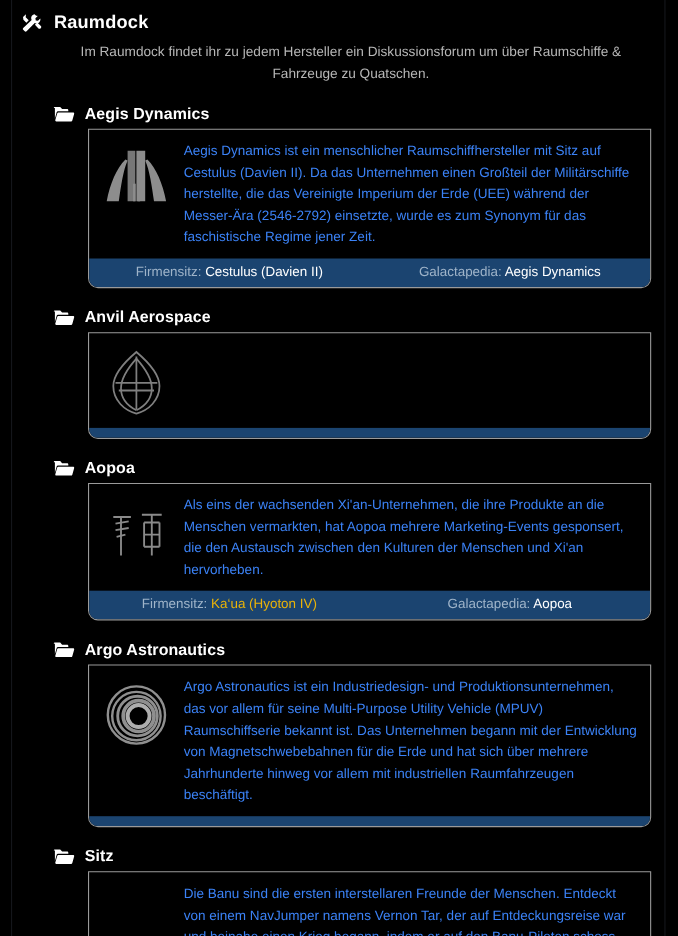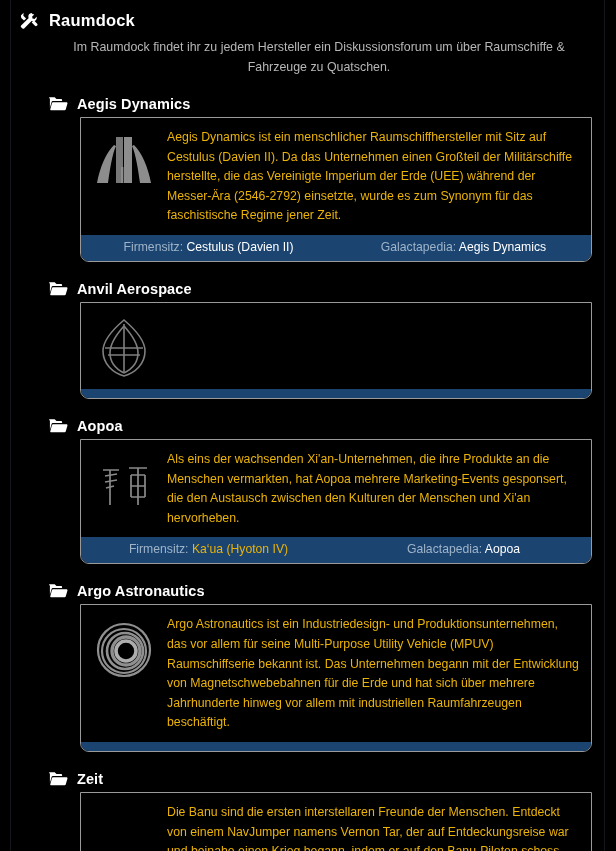--- a/index.html
+++ b/index.html
@@ -106,21 +106,21 @@
     display: flex;
     align-items: center;
     justify-content: center;
     padding-top: 4px;
   }
   .card-logo svg { display: block; }
   .card-text {
     flex: 1 1 auto;
     font-size: 12.3px;
     line-height: 19.6px;
-    color: #eab308;
+    color: #3b82f6;
     padding-top: 1px;
   }
 
   .card-footer {
     background: #1b4470;
     display: flex;
     align-items: center;
     padding: 4px 0 5px 0;
     font-size: 12.2px;
     line-height: 17px;
@@ -308,21 +308,21 @@
   </div>
 
   <div class="company">
     <div class="company-head">
       <span class="folder-icon">
         <svg viewBox="0 0 22 17" width="20" height="16">
           <path fill="#ffffff" d="M1 2.2 C1 1.5 1.5 1 2.2 1 H7.4 L9.3 3.1 H14.3 C15.0 3.1 15.5 3.6 15.5 4.3 V5.3 H5.2 C4.6 5.3 4.1 5.65 3.95 6.2 L2.1 12.6 V2.2 Z"></path>
           <path fill="#ffffff" d="M5.6 6.6 H20.4 C21.1 6.6 21.6 7.3 21.4 7.95 L19.5 14.6 C19.35 15.15 18.85 15.5 18.28 15.5 H3.5 C2.8 15.5 2.3 14.8 2.5 14.15 L4.4 7.5 C4.55 6.95 5.05 6.6 5.6 6.6 Z"></path>
         </svg>
       </span>
-      <span class="company-name">Zeit</span>
+      <span class="company-name">Sitz</span>
     </div>
     <div class="card">
       <div class="card-body">
         <div class="card-logo"></div>
         <div class="card-text">Die Banu sind die ersten interstellaren Freunde der Menschen. Entdeckt von einem NavJumper namens Vernon Tar, der auf Entdeckungsreise war und beinahe einen Krieg begann, indem er auf den Banu-Piloten schoss.</div>
       </div>
 
     </div>
   </div>
 </div>

